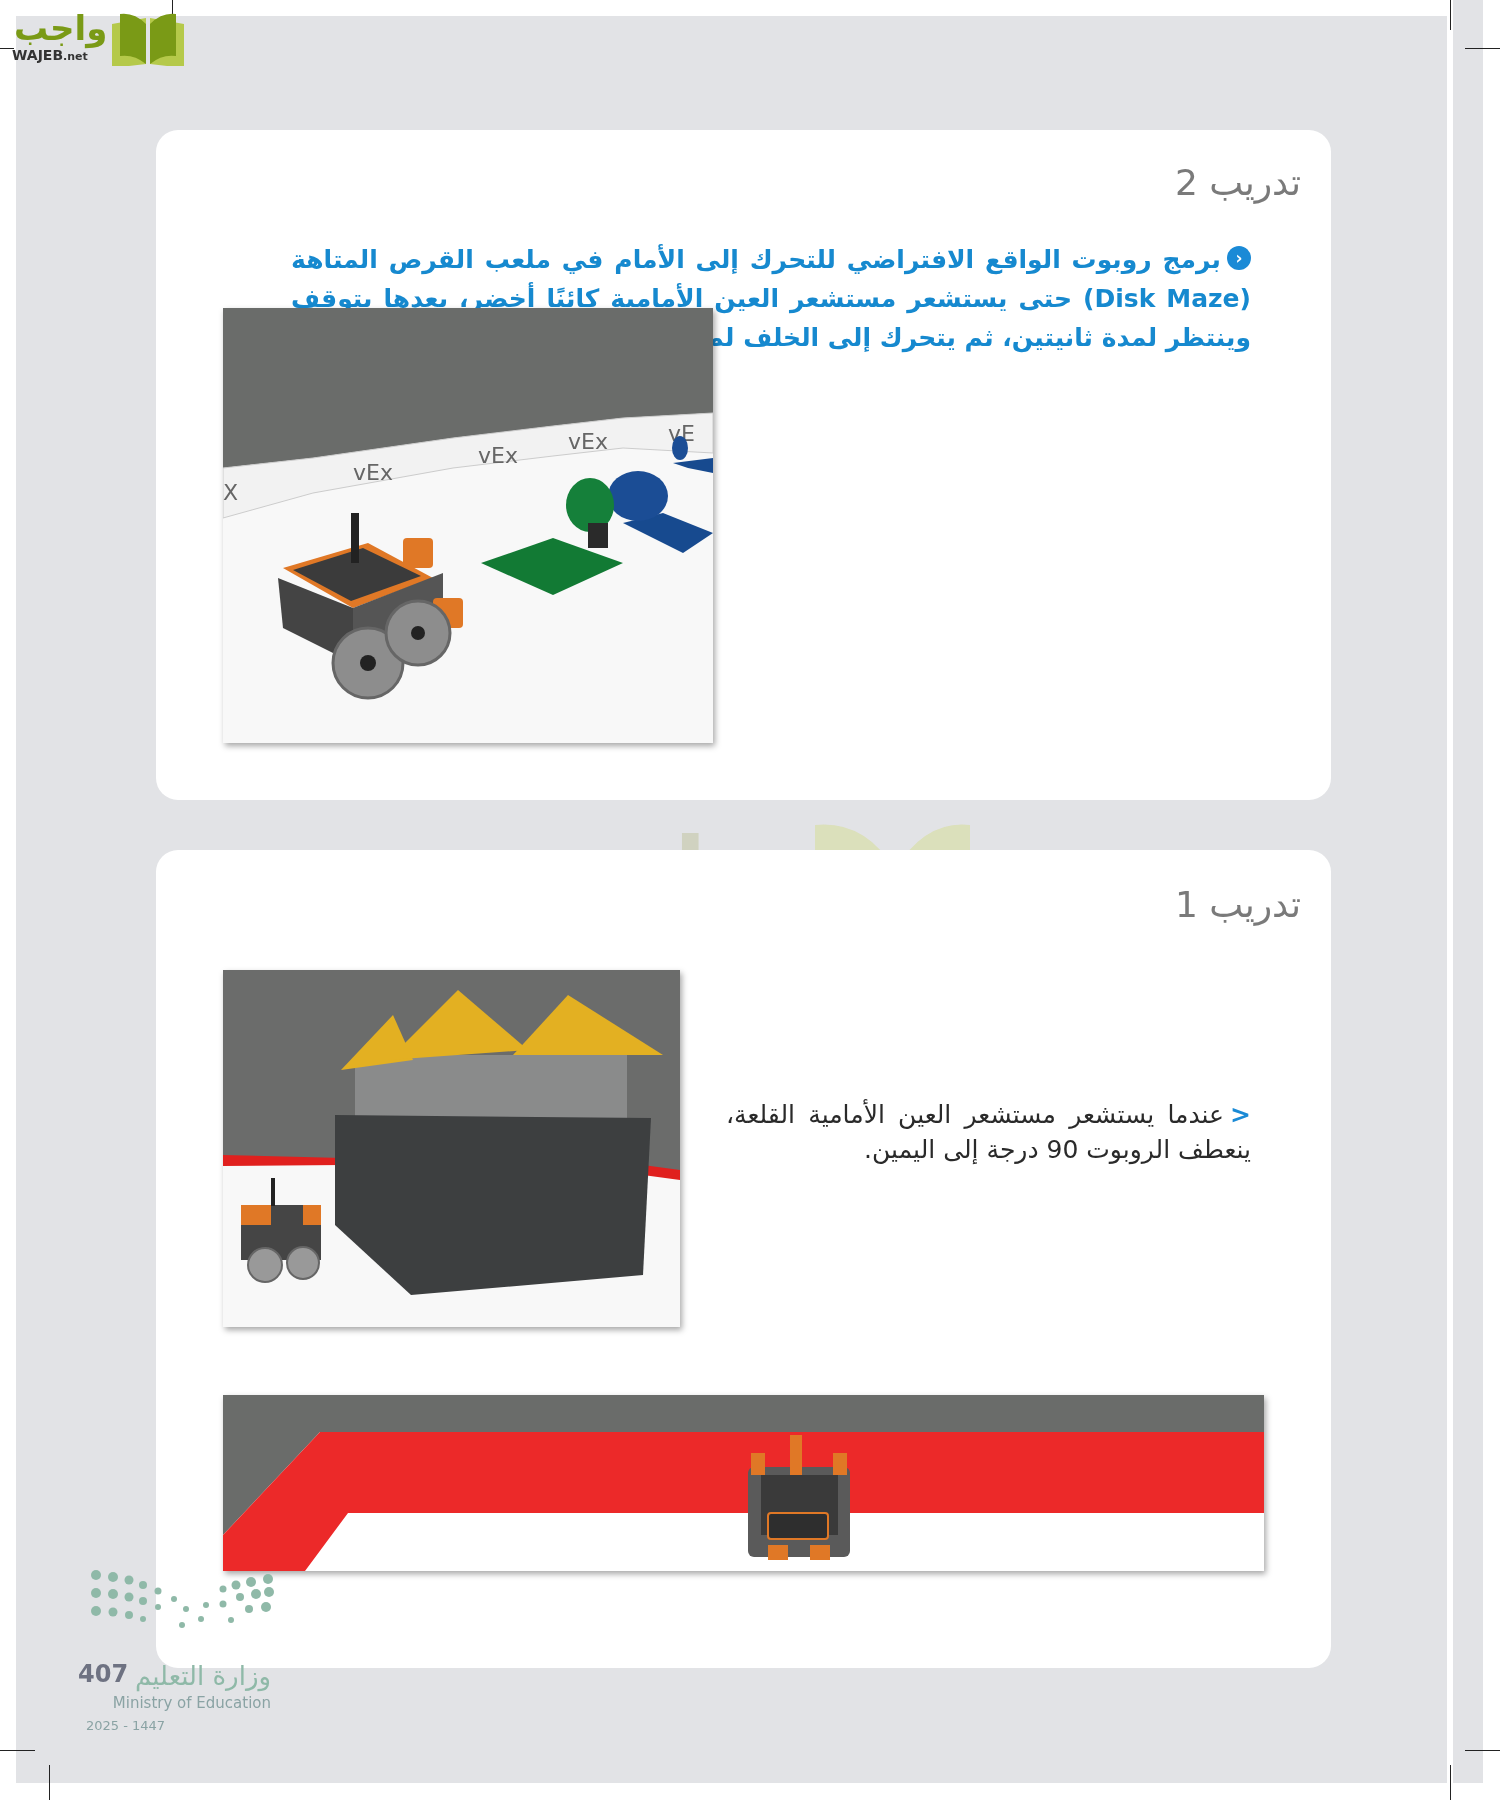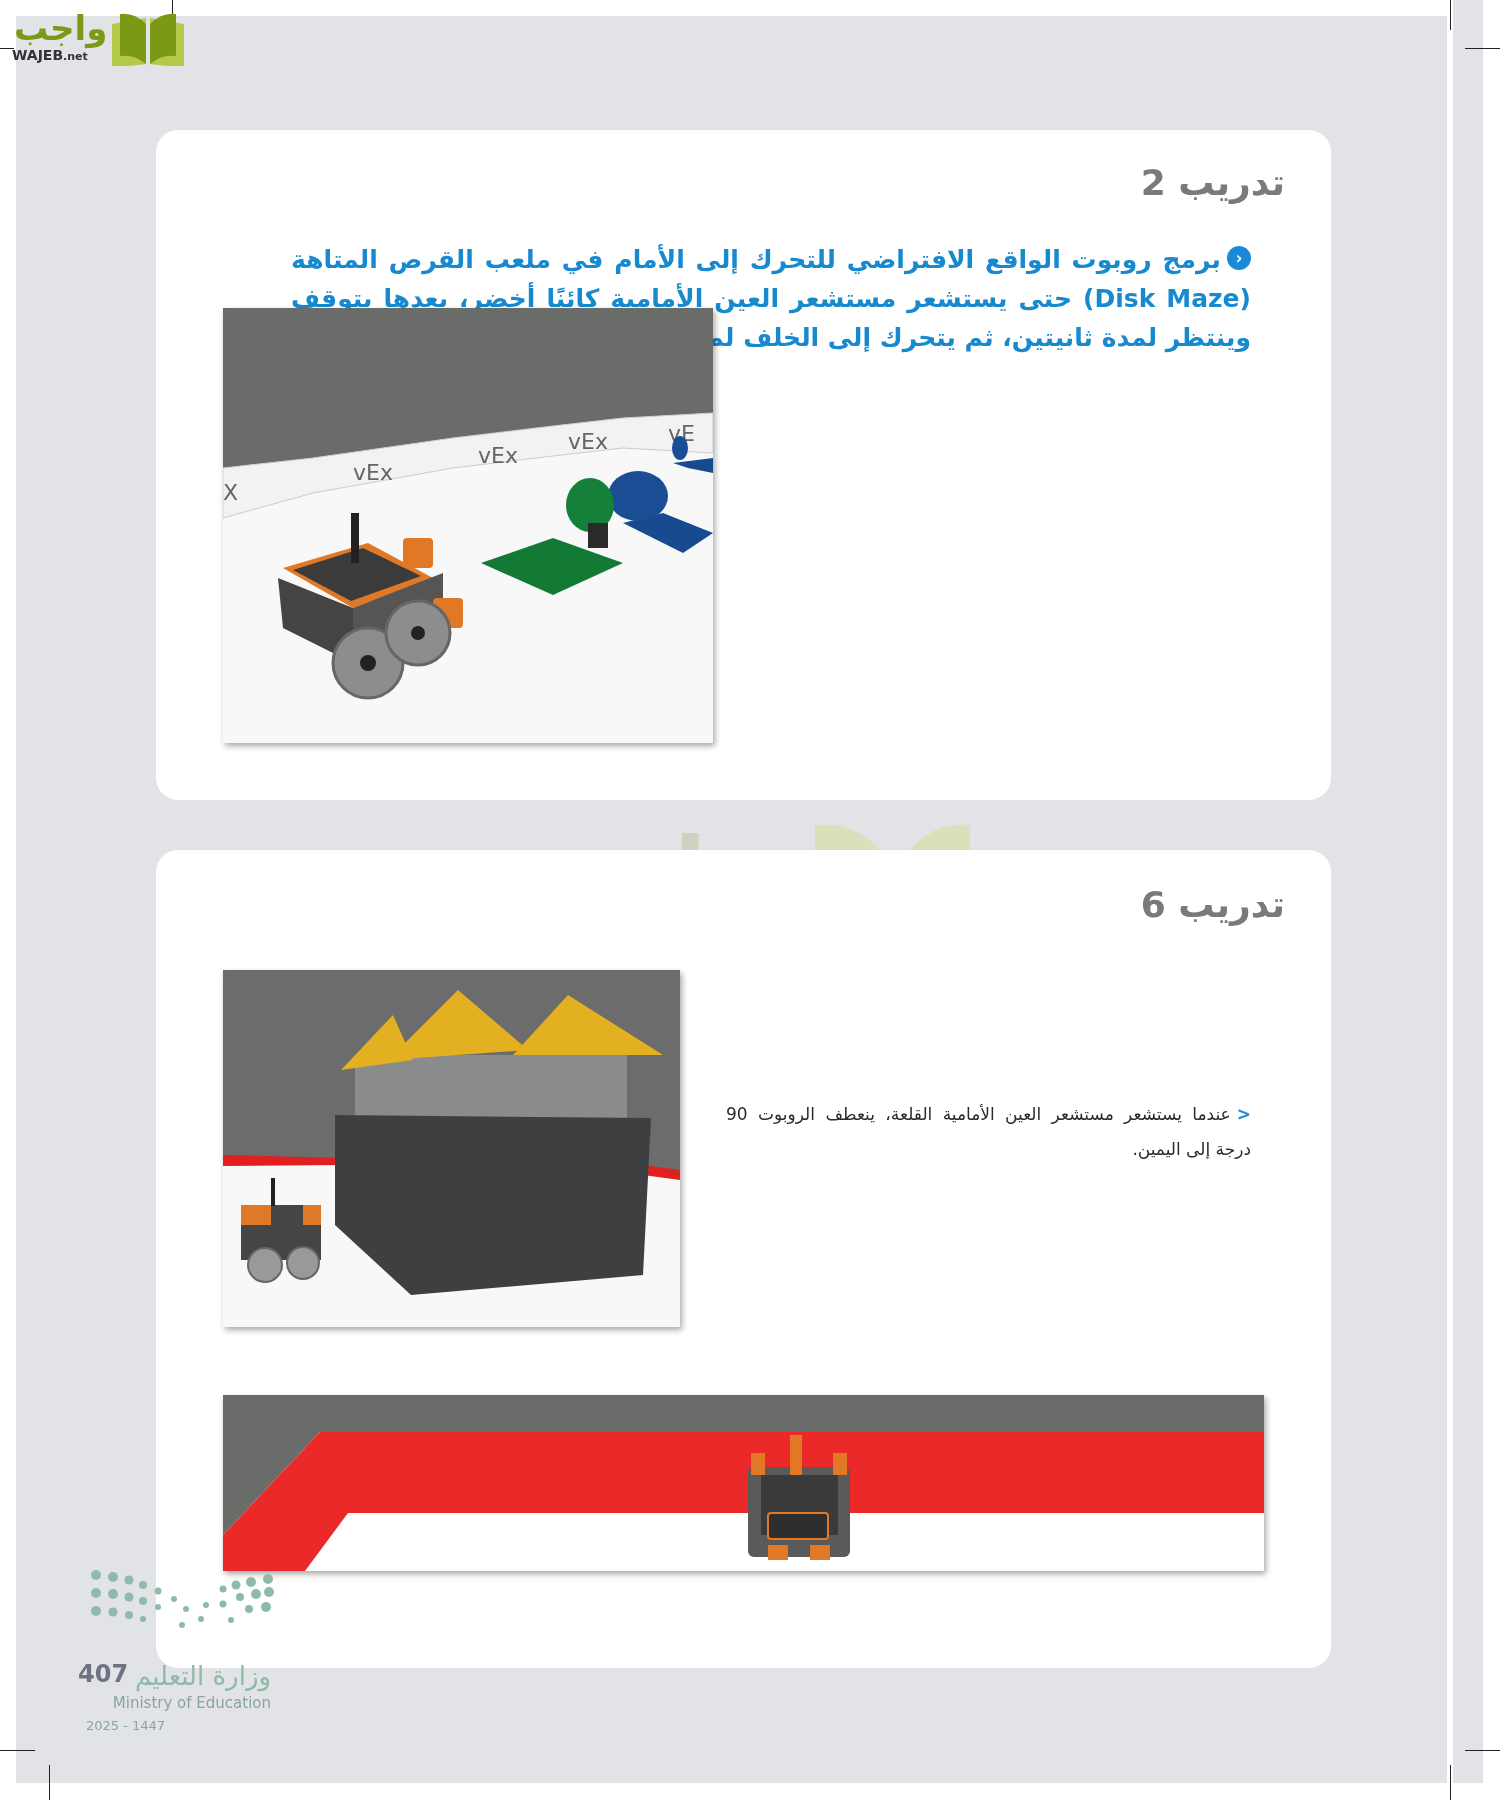--- a/index.html
+++ b/index.html
@@ -3,24 +3,24 @@
 <meta charset="utf-8">
 <style>
   html,body{margin:0;padding:0;}
   body{width:1500px;height:1800px;position:relative;background:#ffffff;overflow:hidden;font-family:"DejaVu Sans","Liberation Sans",sans-serif;}
   .page-bg{position:absolute;left:16px;top:16px;width:1431px;height:1767px;background:#e2e3e6;}
   .edge-strip{position:absolute;left:1453px;top:0;width:30px;height:1783px;background:#e2e3e6;}
   .crop{position:absolute;background:#222;}
   .card{position:absolute;background:#ffffff;border-radius:22px;}
   .card1{left:156px;top:130px;width:1175px;height:670px;}
   .card2{left:156px;top:850px;width:1175px;height:818px;}
-  .title{position:absolute;right:46px;font-family:"DejaVu Sans",sans-serif;font-weight:bold;font-size:36px;color:#7a7a7a;direction:rtl;}
+  .title{position:absolute;right:30px;font-family:"DejaVu Sans",sans-serif;font-weight:normal;font-size:36px;color:#7a7a7a;direction:rtl;}
   .task{position:absolute;direction:rtl;text-align:justify;color:#1689cf;font-weight:bold;font-size:25px;line-height:39px;font-family:"DejaVu Sans",sans-serif;}
   .bullet-circle{display:inline-block;width:24px;height:24px;border-radius:50%;background:#1a8ad6;color:#fff;font-size:17px;line-height:24px;text-align:center;margin-left:6px;vertical-align:middle;position:relative;top:-3px;font-weight:bold;}
-  .sub{position:absolute;direction:rtl;color:#2a2a2a;font-size:17px;line-height:35px;text-align:justify;font-family:"DejaVu Sans",sans-serif;}
+  .sub{position:absolute;direction:rtl;color:#2a2a2a;font-size:25px;line-height:35px;text-align:justify;font-family:"DejaVu Sans",sans-serif;}
   .sub .chev{color:#1a8ad6;font-weight:bold;margin-left:6px;}
   .shot{position:absolute;overflow:hidden;box-shadow:2px 3px 6px rgba(0,0,0,0.35);}
   .logo{position:absolute;left:8px;top:6px;width:182px;height:60px;}
   .wm{position:absolute;left:505px;top:810px;width:500px;height:170px;opacity:0.85;pointer-events:none;}
   .moe{position:absolute;left:86px;top:1567px;width:190px;height:170px;}
   .pnum{position:absolute;left:78px;top:1660px;font-size:24px;font-weight:bold;color:#6e7282;font-family:"DejaVu Sans",sans-serif;}
 </style>
 </head>
 <body>
 
@@ -100,21 +100,21 @@
     <g opacity="0.55">
       <path d="M280 50 L390 40 L390 170 L280 170 Z" fill="#e7ebb0"></path>
       <path d="M490 50 L390 40 L390 170 L490 170 Z" fill="#e7ebb0"></path>
       <path d="M310 15 Q360 10 390 60 L390 170 Q360 135 310 140 Z" fill="#d4dc8a"></path>
       <path d="M465 15 Q420 10 390 60 L390 170 Q420 135 465 140 Z" fill="#d4dc8a"></path>
     </g>
   </svg>
 </div>
 
 <div class="card card2">
-  <div class="title" style="top:34px;">تدريب 6</div>
+  <div class="title" style="top:34px;">تدريب 1</div>
 
 
   <div class="sub" style="right:80px;top:247px;width:525px;">
     <span class="chev">&lt;</span><span>عندما يستشعر مستشعر العين الأمامية القلعة، ينعطف الروبوت 90 درجة إلى اليمين.</span>
   </div>
 
   <div class="shot" style="left:67px;top:120px;width:457px;height:357px;">
     <svg width="457" height="357" viewBox="0 0 457 357">
       <rect x="0" y="0" width="457" height="357" fill="#f8f8f8"></rect>
       <polygon points="0,0 457,0 457,205 0,190" fill="#6b6c6b"></polygon>

